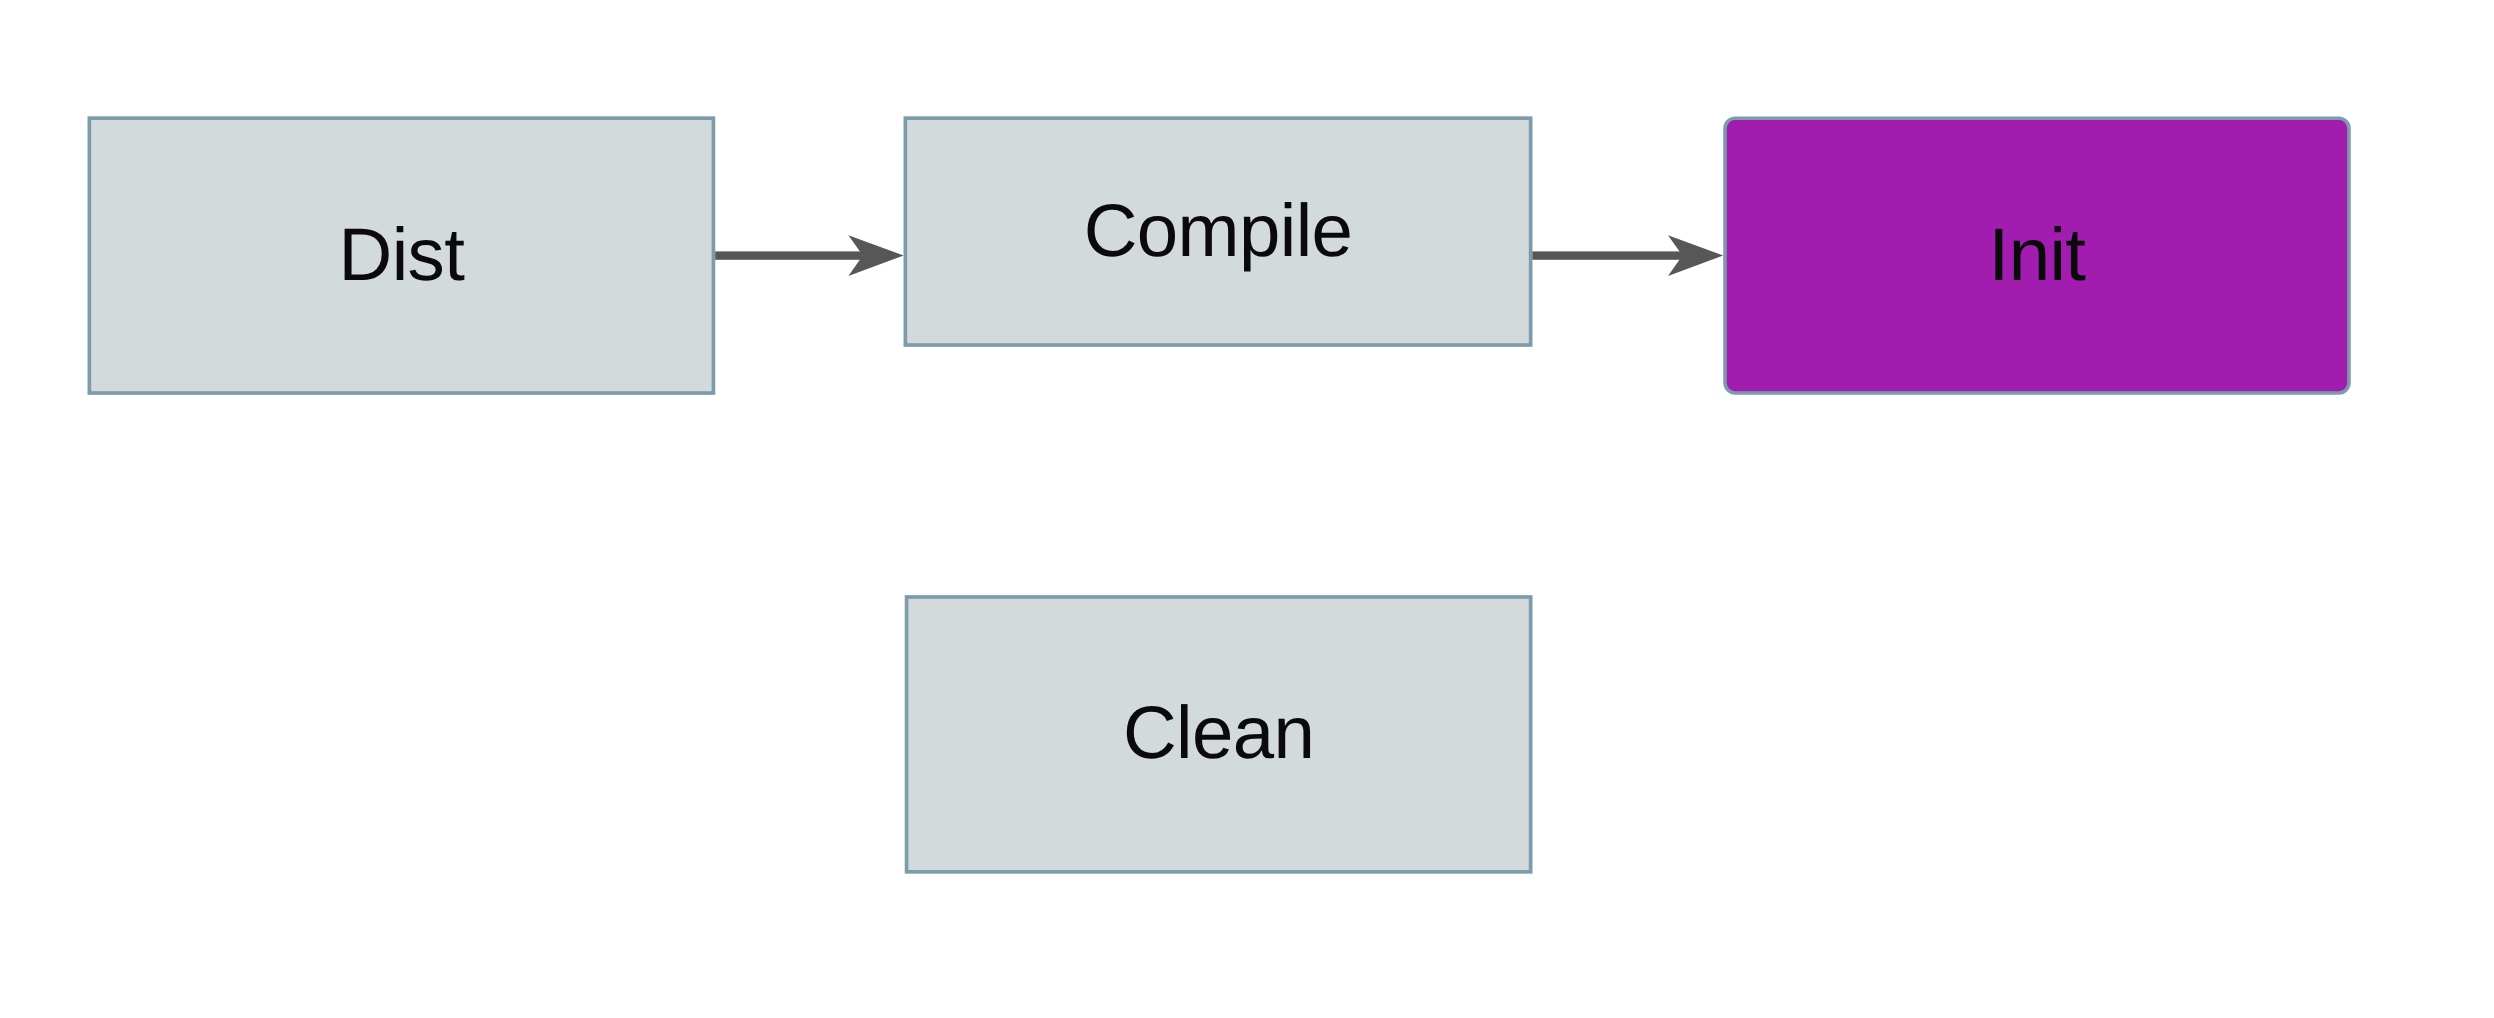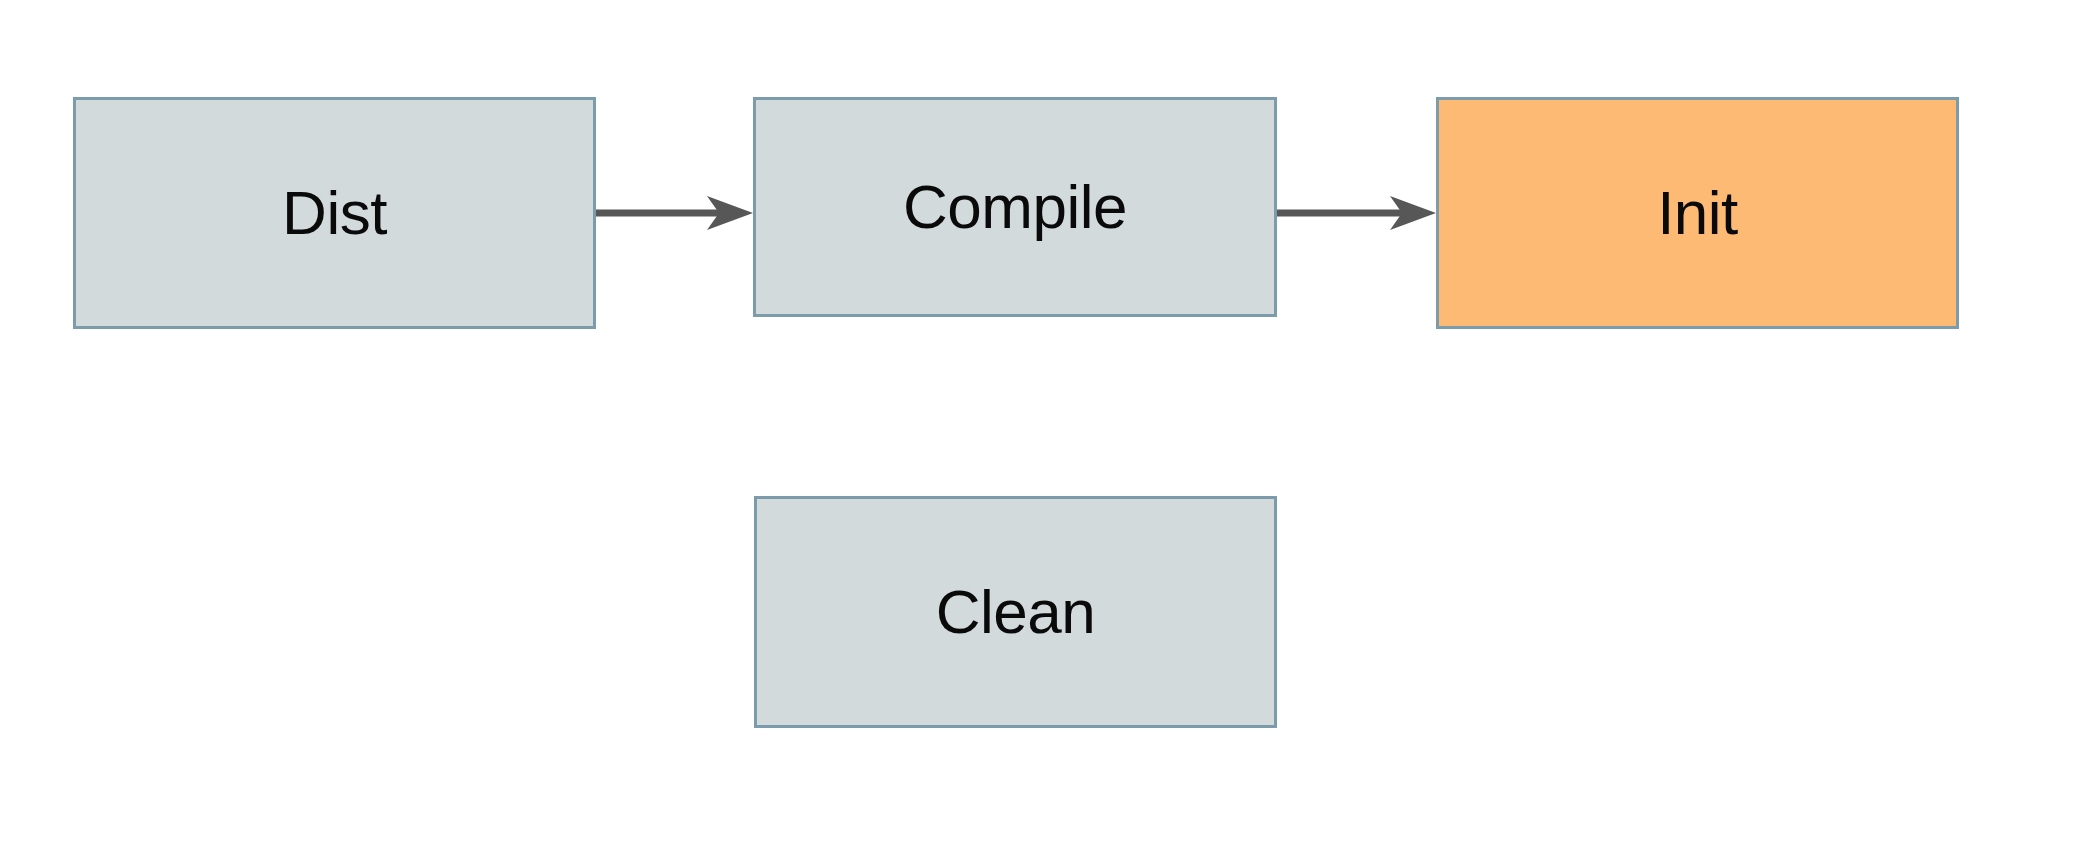--- a/index.html
+++ b/index.html
@@ -48,25 +48,25 @@
 </style>
 </head>
 <body>
 
 <div id="canvas" style="width: 2078px; height: 848px; background: rgb(255, 255, 255);">
 
   <div class="node" style="left: 73px; top: 97px; width: 523px; height: 232px; background: rgb(210, 218, 220); border-color: rgb(125, 156, 171); border-width: 3px;">
     <span class="node-label" style="color: rgb(10, 10, 10);">Dist</span>
   </div>
 
-  <div class="node" style="left: 753px; top: 97px; width: 524px; height: 220px; background: rgb(210, 218, 220); border-color: rgb(125, 156, 171); border-width: 3px;">
+  <div class="node" style="left: 753px; top: 97px; width: 524px; height: 192px; background: rgb(210, 218, 220); border-color: rgb(125, 156, 171); border-width: 3px;">
     <span class="node-label" style="color: rgb(10, 10, 10);">Compile</span>
   </div>
 
-  <div class="node" style="left: 1436px; top: 97px; width: 523px; height: 232px; background: #fdba74; border-color: rgb(125, 156, 171); border-width: 3px;">
+  <div class="node" style="left: 1436px; top: 97px; width: 523px; height: 232px; background: #a21caf; border-color: rgb(125, 156, 171); border-width: 3px; border-radius: 10px;">
     <span class="node-label" style="color: rgb(10, 10, 10);">Init</span>
   </div>
 
   <div class="node" style="left: 754px; top: 496px; width: 523px; height: 232px; background: rgb(210, 218, 220); border-color: rgb(125, 156, 171); border-width: 3px;">
     <span class="node-label" style="color: rgb(10, 10, 10);">Clean</span>
   </div>
 
   <div class="edge" style="left: 596px; top: 193px; width: 157px; height: 40px;">
     <svg width="157" height="40" viewBox="0 0 157 40" preserveAspectRatio="none">
       <g class="edge-geom">

